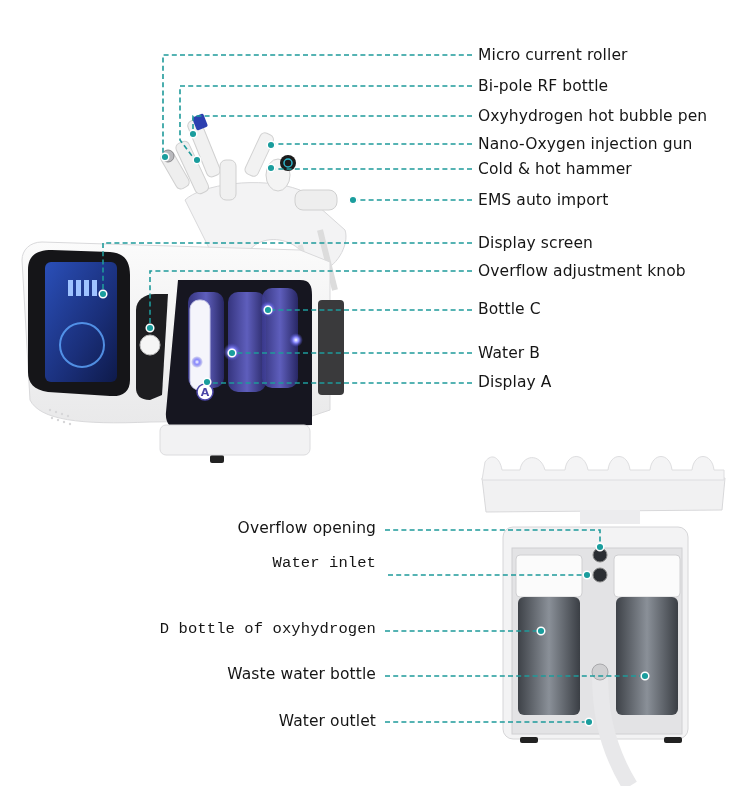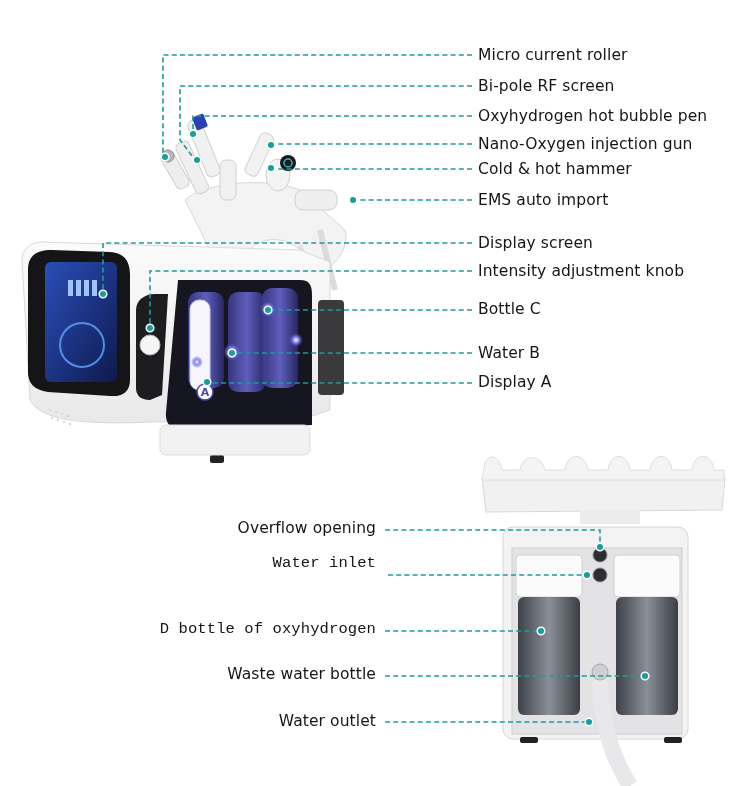--- a/index.html
+++ b/index.html
@@ -177,27 +177,27 @@
 
     <circle class="dot" cx="600" cy="547" r="3.8"></circle>
     <circle class="dot" cx="587" cy="575" r="3.8"></circle>
     <circle class="dot" cx="541" cy="631" r="3.8"></circle>
     <circle class="dot" cx="645" cy="676" r="3.8"></circle>
     <circle class="dot" cx="589" cy="722" r="3.8"></circle>
   </g>
 </svg>
 
 <div class="label" style="left:478px; top:46px;text-align:center;">Micro current roller</div>
-<div class="label" style="left:478px; top:77px;">Bi-pole RF screen</div>
+<div class="label" style="left:478px; top:77px;">Bi-pole RF bottle</div>
 <div class="label" style="left:478px; top:107px;text-align:right;">Oxyhydrogen hot bubble pen</div>
 <div class="label" style="left:478px; top:135px;">Nano-Oxygen injection gun</div>
 <div class="label" style="left:478px; top:160px;">Cold &amp; hot hammer</div>
 <div class="label" style="left:478px; top:191px;">EMS auto import</div>
 <div class="label" style="left:478px; top:234px;">Display screen</div>
-<div class="label" style="left:478px; top:262px;">Intensity adjustment knob</div>
+<div class="label" style="left:478px; top:262px;">Overflow adjustment knob</div>
 <div class="label" style="left:478px; top:300px;">Bottle C</div>
 <div class="label" style="left:478px; top:344px;">Water B</div>
 <div class="label" style="left:478px; top:373px;">Display A</div>
 
 <div class="label right" style="right:374px; top:519px;margin-left:28px;">Overflow opening</div>
 <div class="label right" style="right:374px; top:554px;font-family:Liberation Mono, monospace;">Water inlet</div>
 <div class="label right" style="right:374px; top:620px;font-family:Liberation Mono, monospace;">D bottle of oxyhydrogen</div>
 <div class="label right" style="right:374px; top:665px;">Waste water bottle</div>
 <div class="label right" style="right:374px; top:712px;">Water outlet</div>
 

